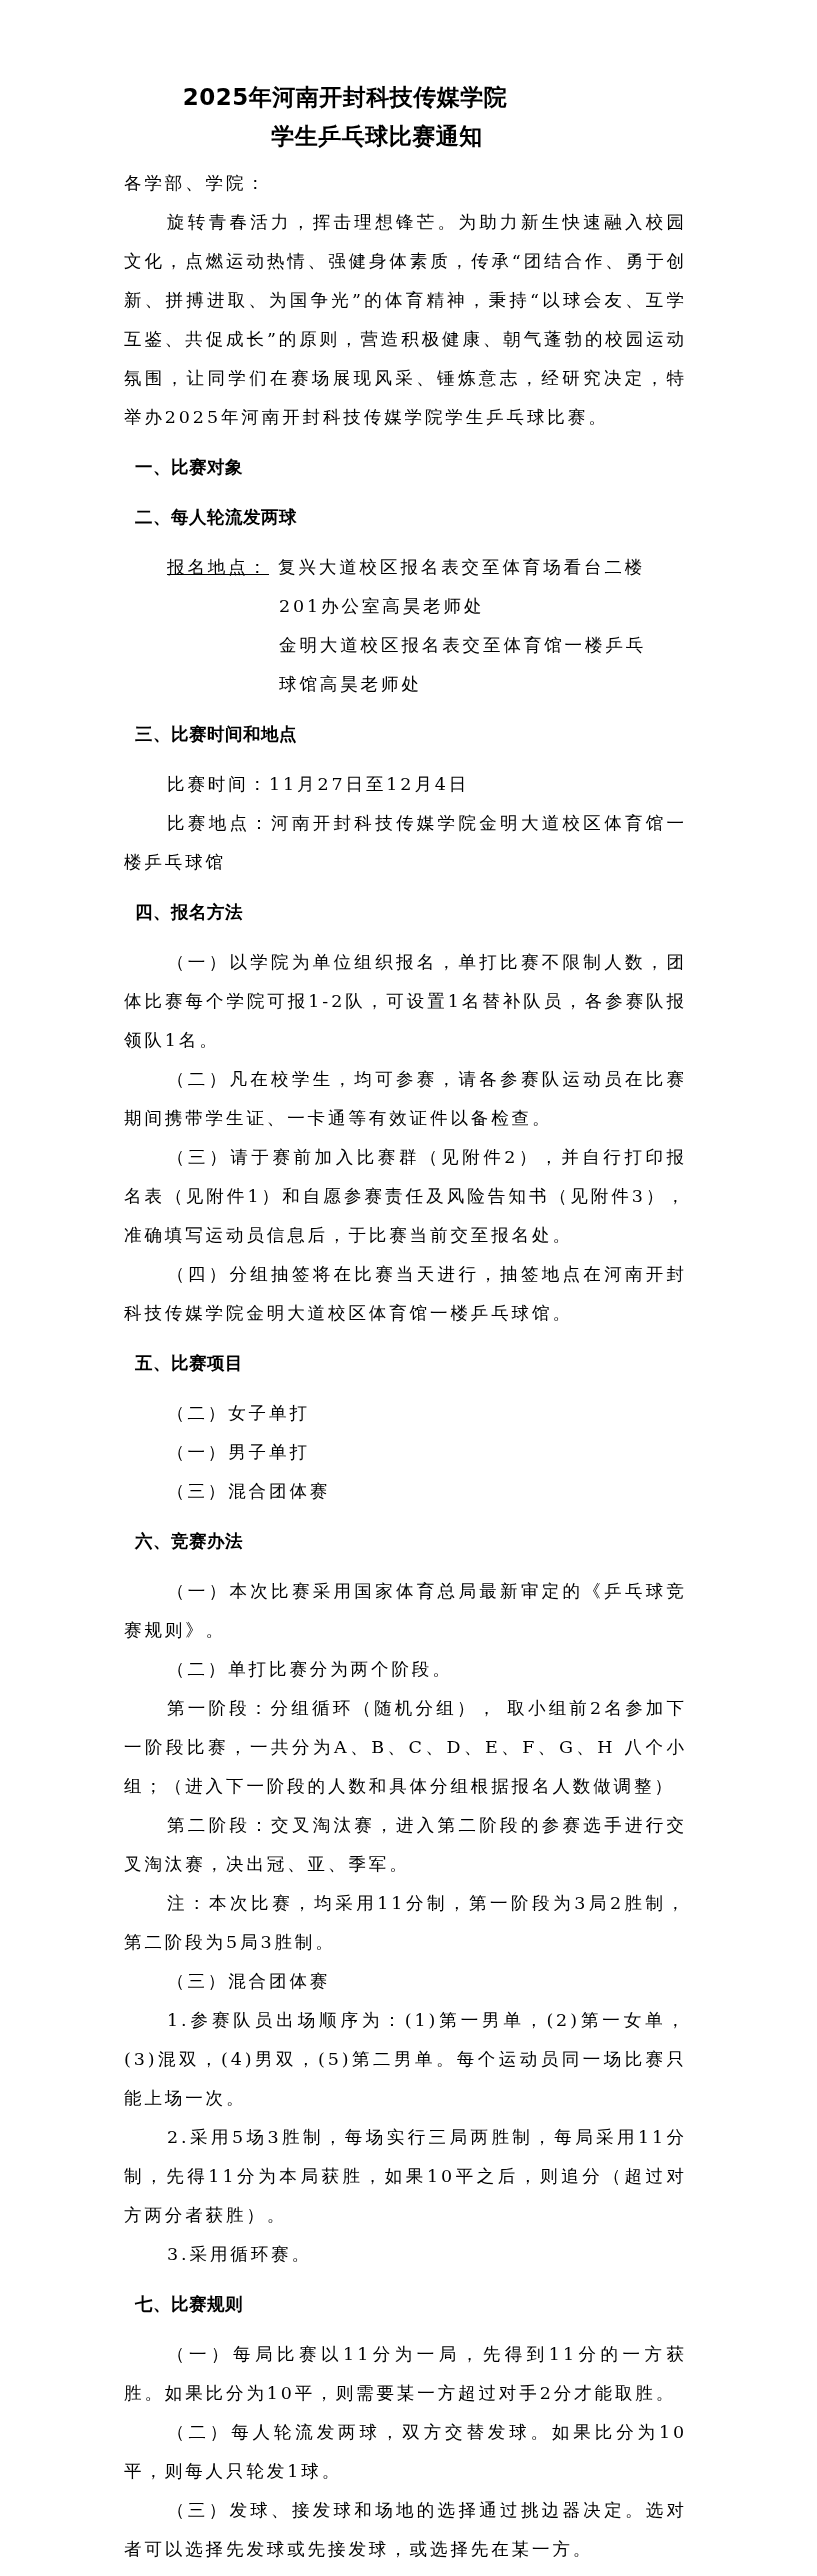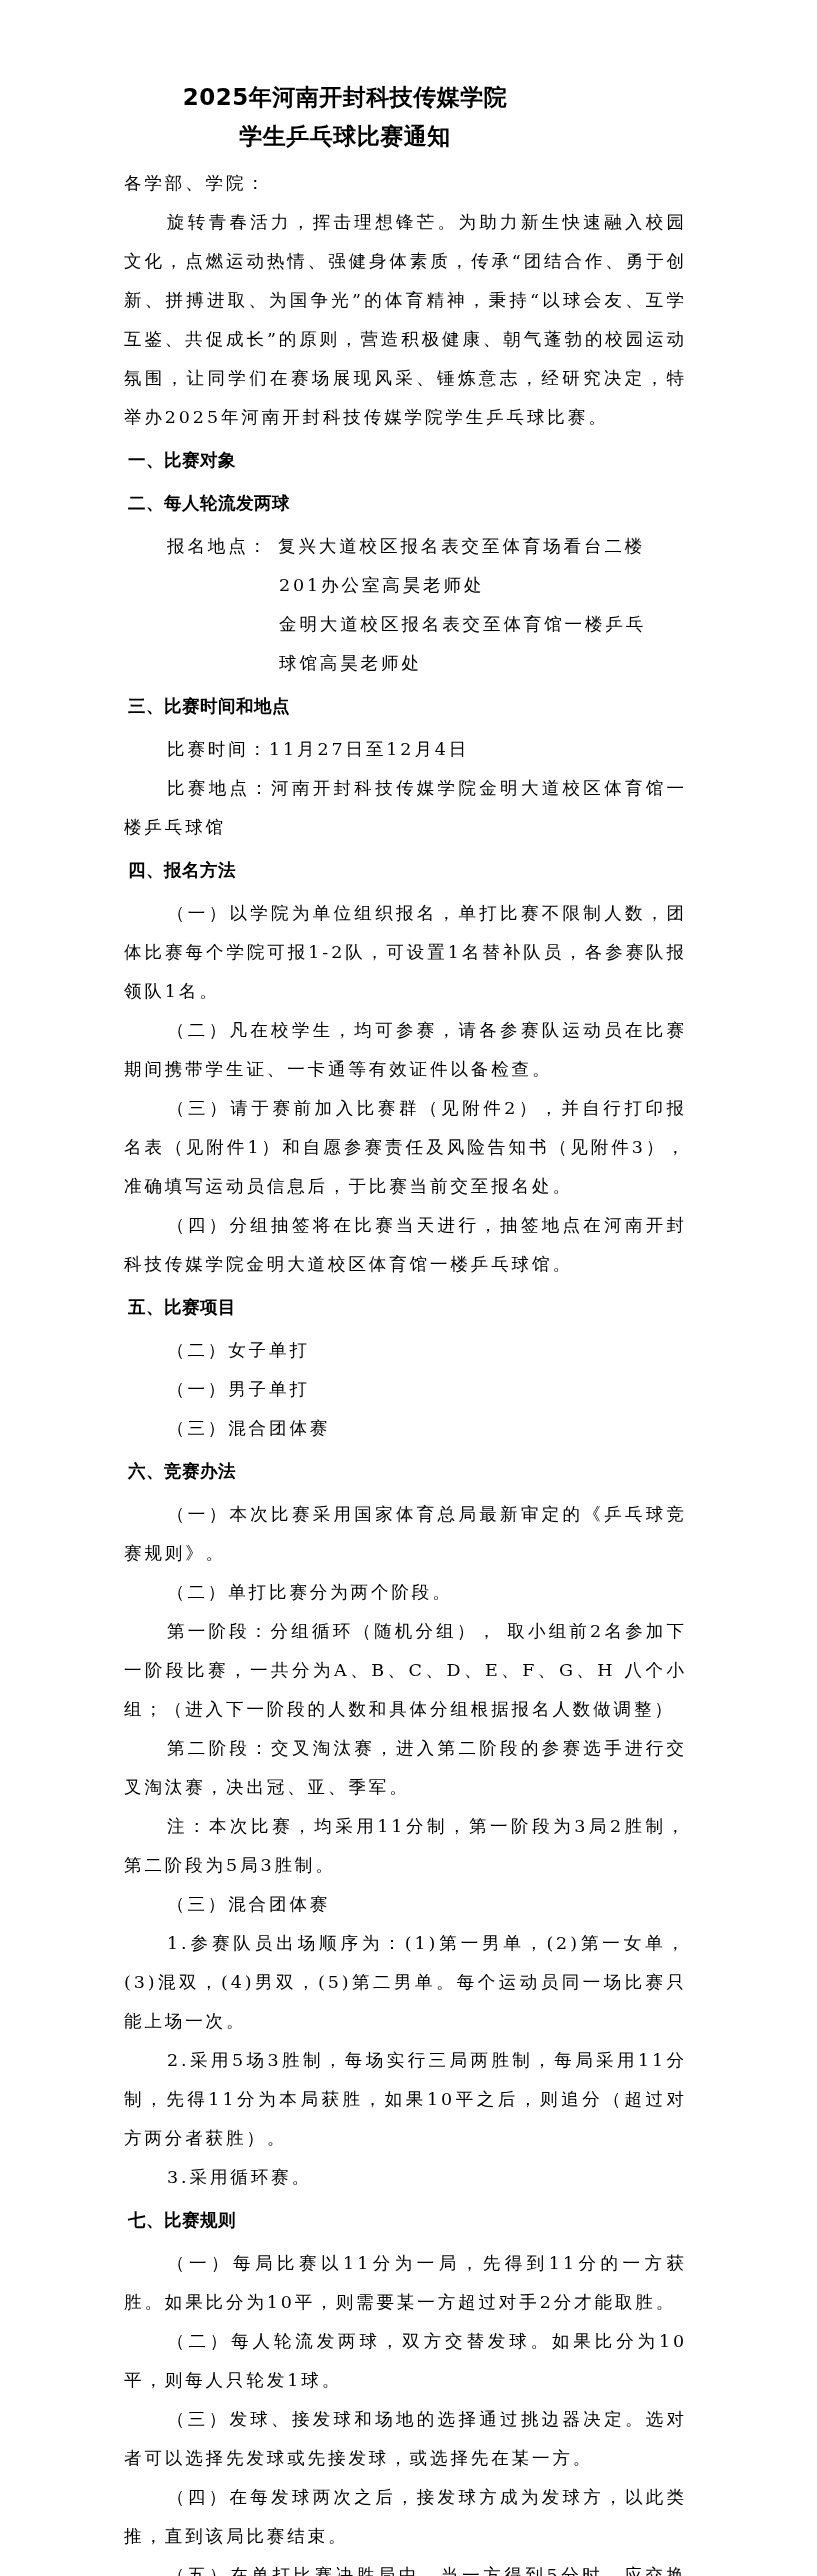--- a/index.html
+++ b/index.html
@@ -24,21 +24,21 @@
     left: 0;
     width: 690px;
     text-align: center;
     font-family: "DejaVu Sans", "Liberation Sans", sans-serif;
     font-weight: bold;
     font-size: 23px;
     line-height: 29px;
     letter-spacing: 0.5px;
   }
   .title.l1 { top: 83px; }
-  .title.l2 { top: 122px; }
+  .title.l2 { top: 122px; margin-left: 32px; }
 
   .content {
     position: absolute;
     left: 124px;
     top: 164px;
     width: 563px;
   }
   .p {
     font-family: "DejaVu Serif", "Liberation Serif", serif;
     font-size: 17.5px;
@@ -49,23 +49,23 @@
     margin: 0;
     word-break: break-all;
   }
   .indent { text-indent: 43px; }
   .h {
     font-family: "DejaVu Sans", "Liberation Sans", sans-serif;
     font-weight: bold;
     font-size: 17.5px;
     line-height: 39px;
     letter-spacing: 0.5px;
-    margin: 4px;
+    margin: 11px;
   }
-  .hang-label { display: inline-block; width: 111px; text-indent: 0; }
+  .hang-label { display: inline-block; width: 111px; text-indent: 0; text-decoration: underline; }
   .hang-line { padding-left: 155px; text-indent: 0; }
 </style>
 </head>
 <body>
 
 <div class="page">
 
   <div class="title l1">2025年河南开封科技传媒学院</div>
   <div class="title l2">学生乒乓球比赛通知</div>
 

